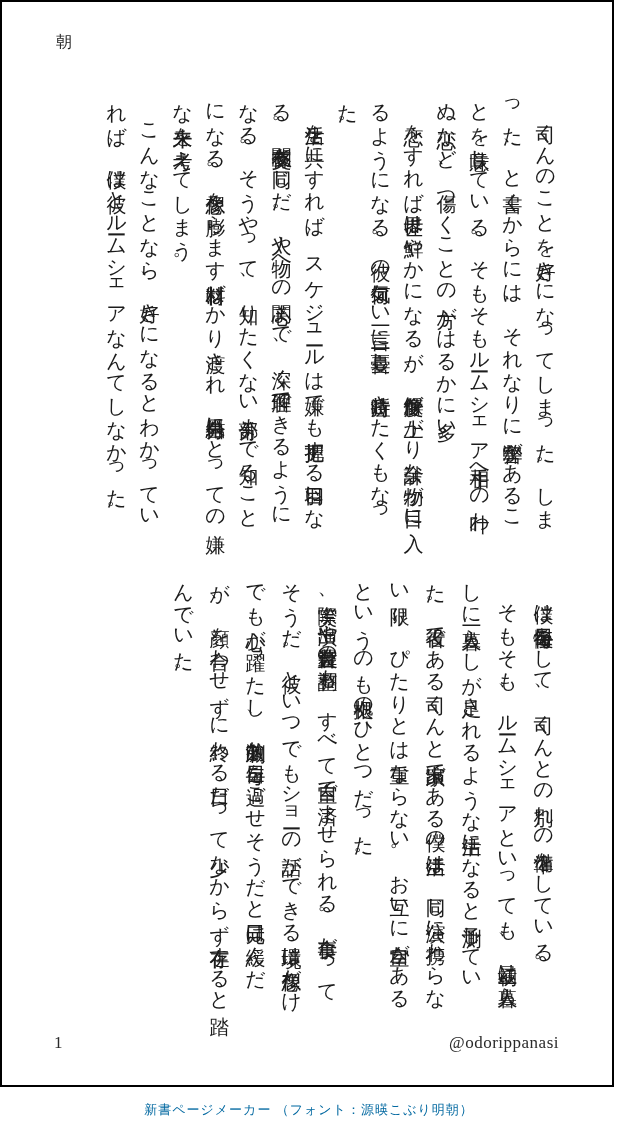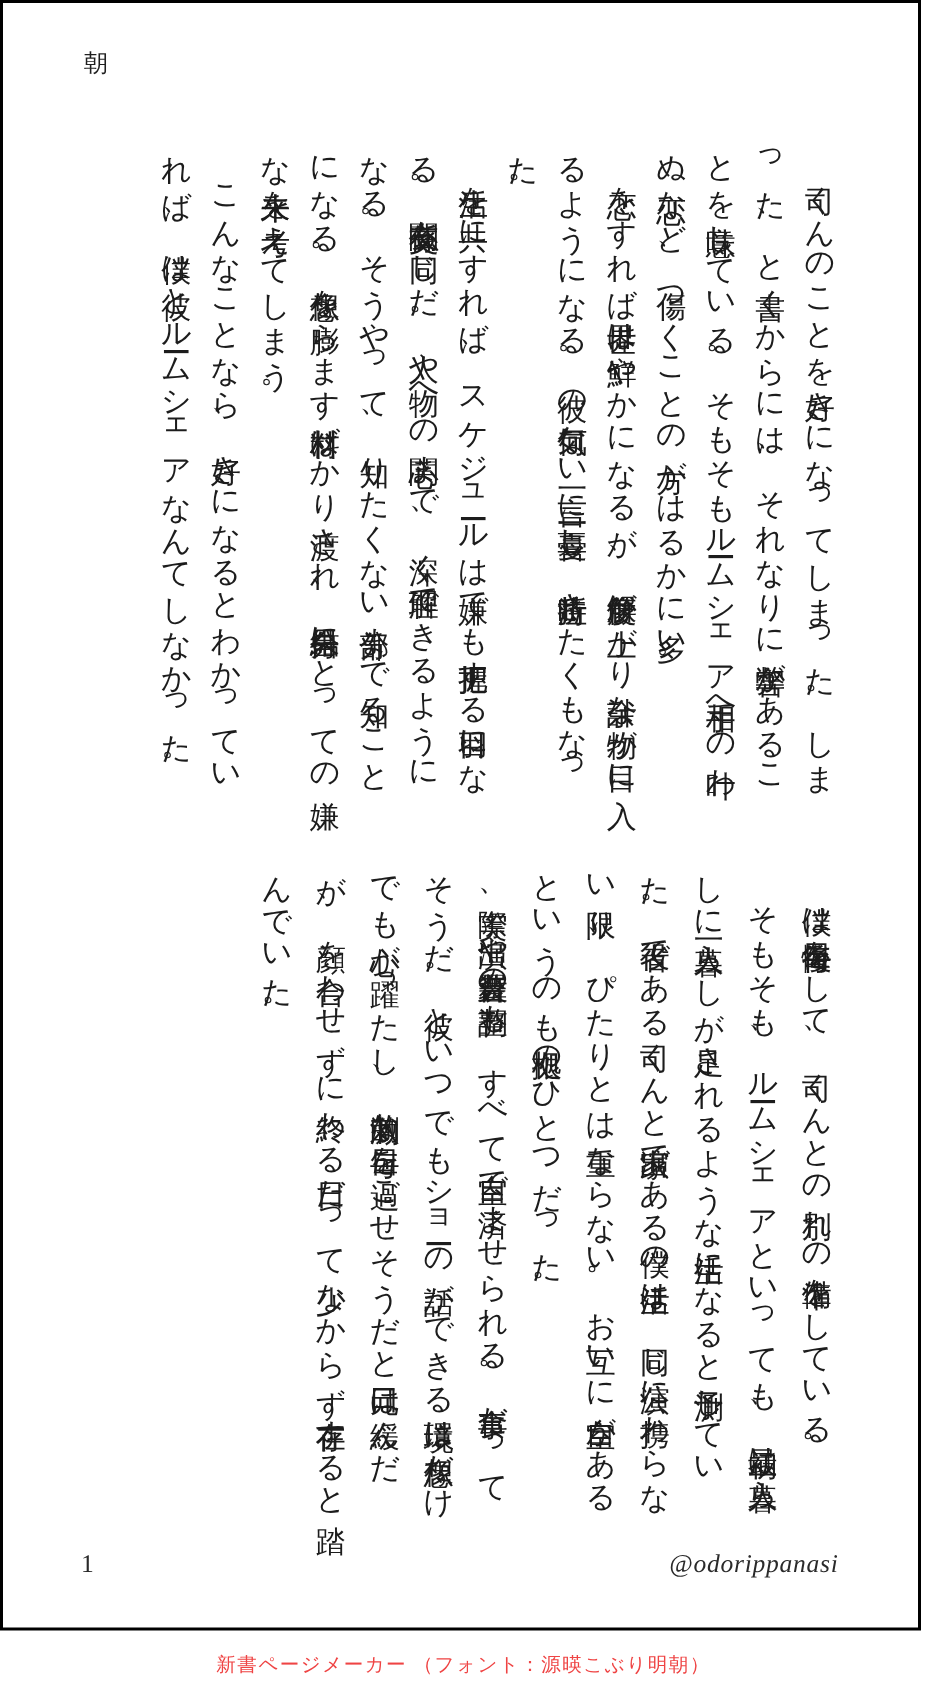--- a/index.html
+++ b/index.html
@@ -61,30 +61,29 @@
     font-size: 17px;
     color: #2a2a2a;
   }
   .author-handle {
     position: absolute;
     right: 53px;
     top: 1031px;
     font-size: 17px;
     color: #2a2a2a;
     letter-spacing: 0.5px;
-    font-style: italic;
   }
   .tool-caption {
     position: absolute;
     left: 0;
     top: 1101px;
     width: 618px;
     text-align: center;
     font-size: 13px;
-    color: #ef4444;
+    color: #0369a1;
     letter-spacing: 1px;
   }
 </style>
 </head>
 <body>
 
 <div class="page-frame">
 
   <div class="running-head">朝</div>
 

